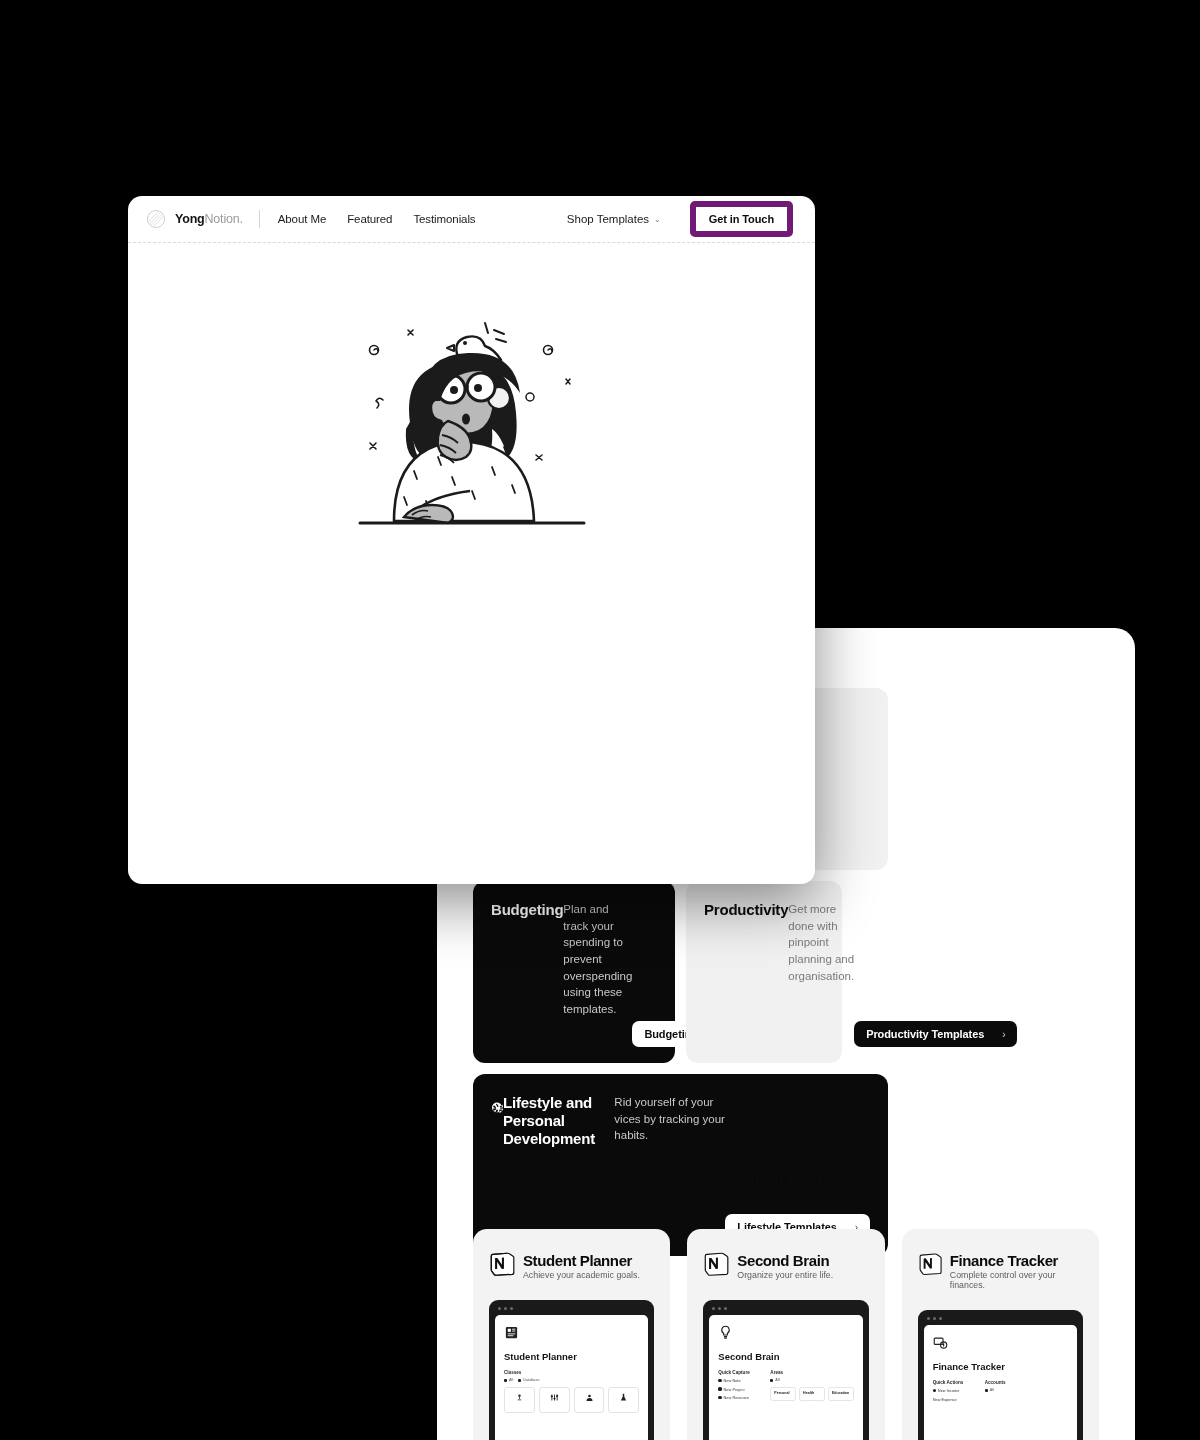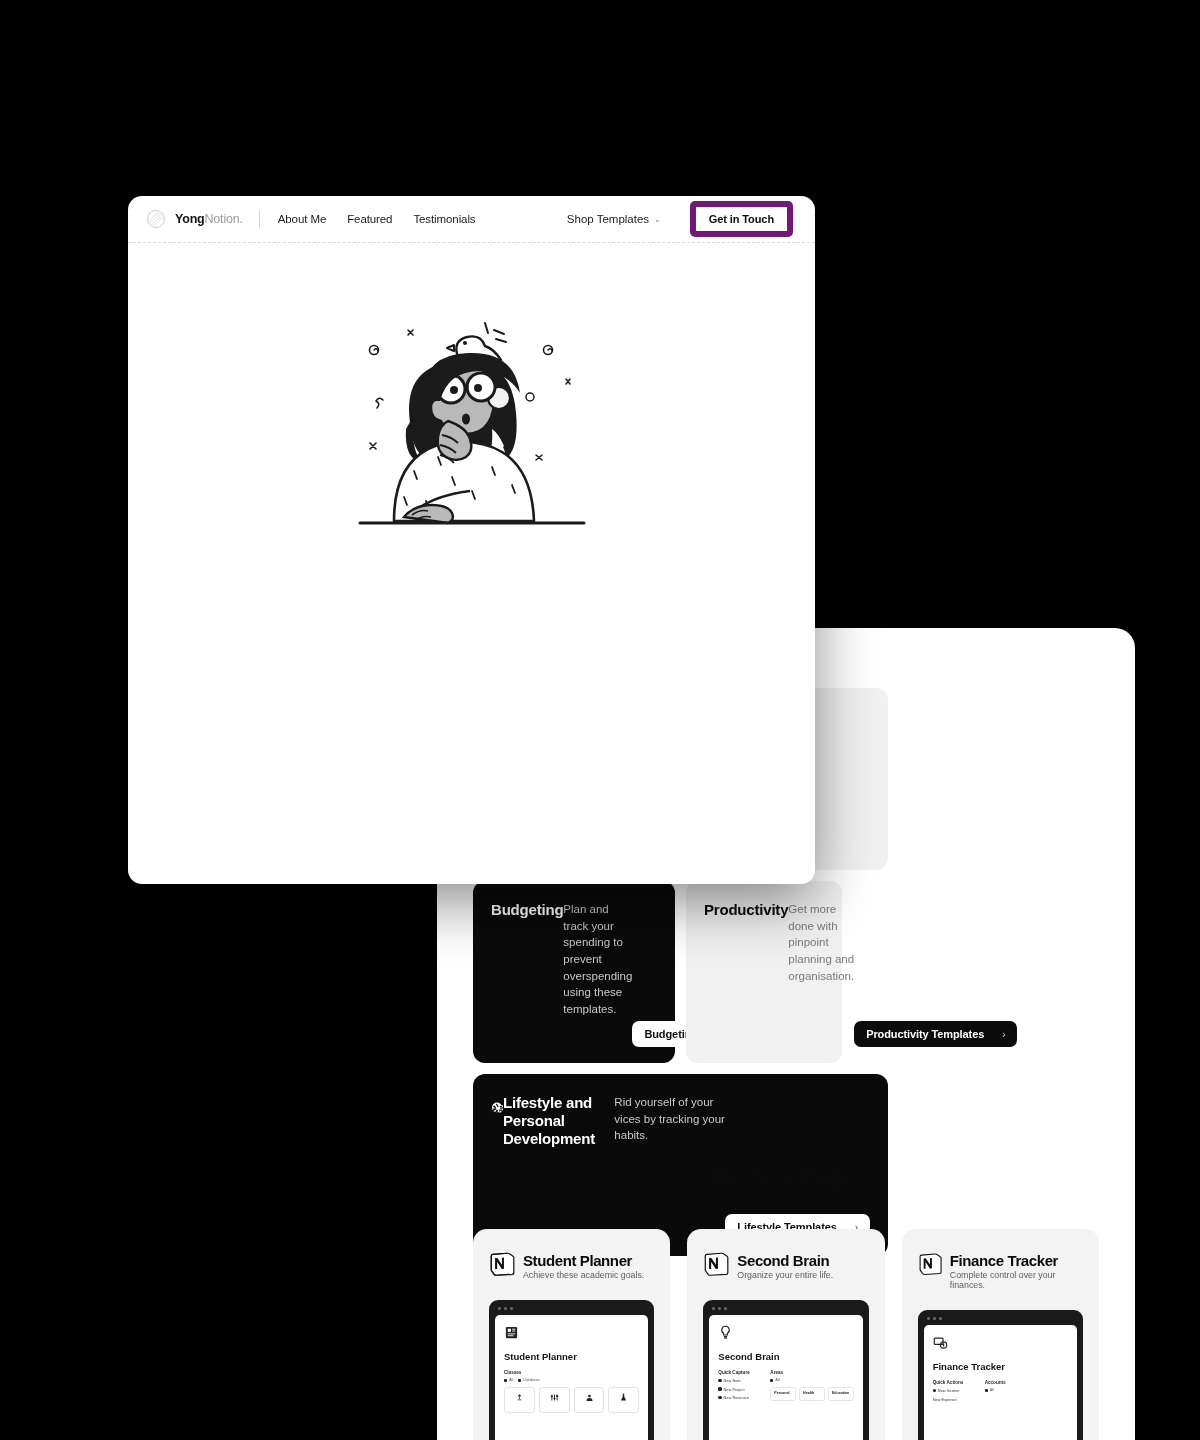--- a/index.html
+++ b/index.html
@@ -238,21 +238,21 @@
 
         <div class="pick-card">
           <div class="pick-head">
             <svg width="26" height="26" viewBox="0 0 24 24">
               <path d="M3.6 3.2 16.8 2.1c1.2-.1 1.6.1 2.4.7l3 2.1c.5.4.7.5.7 1v14.2c0 .8-.3 1.3-1.4 1.4l-15 .9c-.8 0-1.2-.1-1.6-.6l-2.2-2.9c-.4-.6-.6-1-.6-1.6V4.5c0-.7.3-1.2 1.5-1.3z" fill="#fff" stroke="#111" stroke-width="1.1"></path>
               <path d="M16.8 2.1 3.6 3.2c-1.2.1-1.5.6-1.5 1.3v12.8c0 .6.2 1 .6 1.6l2.2 2.9c.4.5.8.6 1.6.6l15-.9c1.1-.1 1.4-.6 1.4-1.4" fill="none" stroke="#111" stroke-width="1.1"></path>
               <path d="M5.6 6.5v10.2l1.9-.1V9.9l4.3 6.6 2 -.1V6.1l-1.9.1v6.4L7.7 6.4z" fill="#111"></path>
             </svg>
             <div class="pick-titles">
               <div class="pick-title">Student Planner</div>
-              <div class="pick-sub">Achieve these academic goals.</div>
+              <div class="pick-sub">Achieve your academic goals.</div>
             </div>
           </div>
           <div class="preview">
             <div class="preview-dots">
                 <i></i>
                 <i></i>
                 <i></i>
               </div>
             <div class="preview-body">
               <svg class="pv-icon" viewBox="0 0 24 24" fill="#222">

